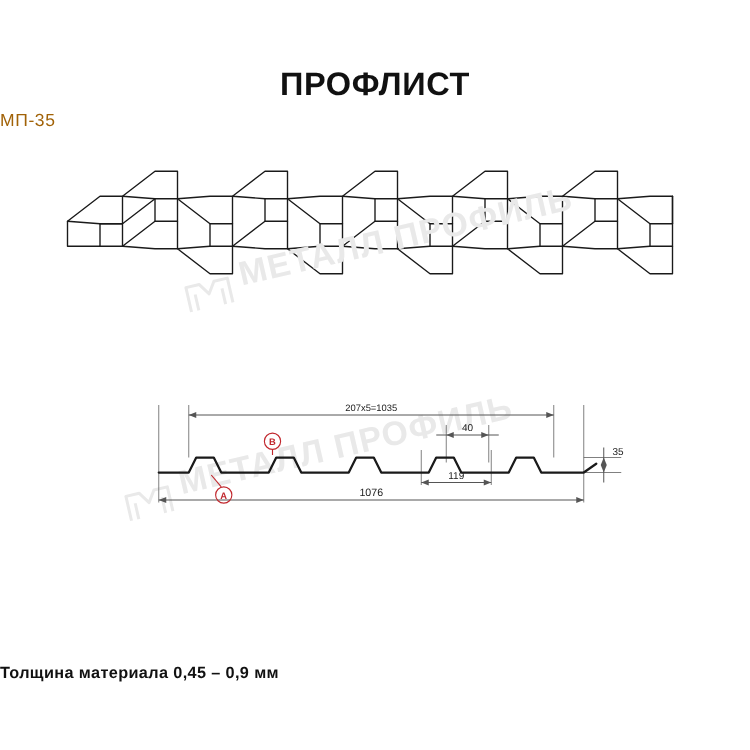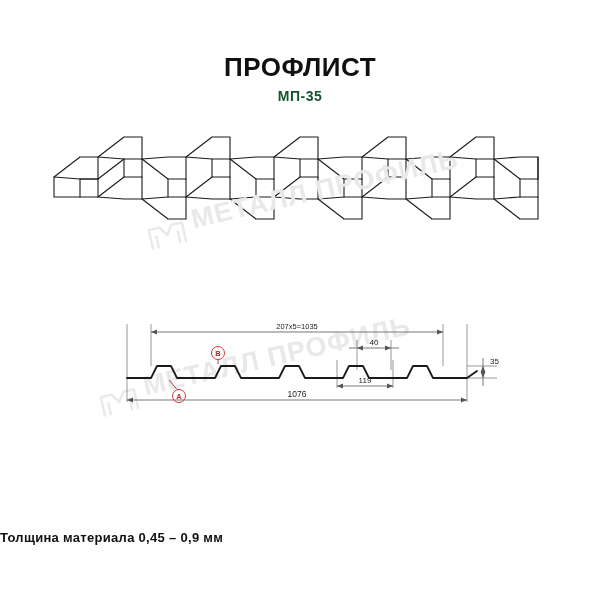--- a/index.html
+++ b/index.html
@@ -29,25 +29,25 @@
     font-size: 26px;
     font-weight: bold;
     letter-spacing: 0.5px;
     color: #111111;
   }
   .subtitle {
     position: absolute;
     top: 88px;
     left: 0;
     width: 600px;
-    text-align: center;
+    text-align: left;
     font-size: 14px;
-    font-weight: bold;
+    font-weight: normal;
     letter-spacing: 0.5px;
-    color: #14532d;
+    color: #a16207;
   }
   .footer {
     position: absolute;
     top: 530px;
     left: 0;
     width: 600px;
     font-size: 13px;
     font-weight: bold;
     letter-spacing: 0.3px;
     color: #111111;

